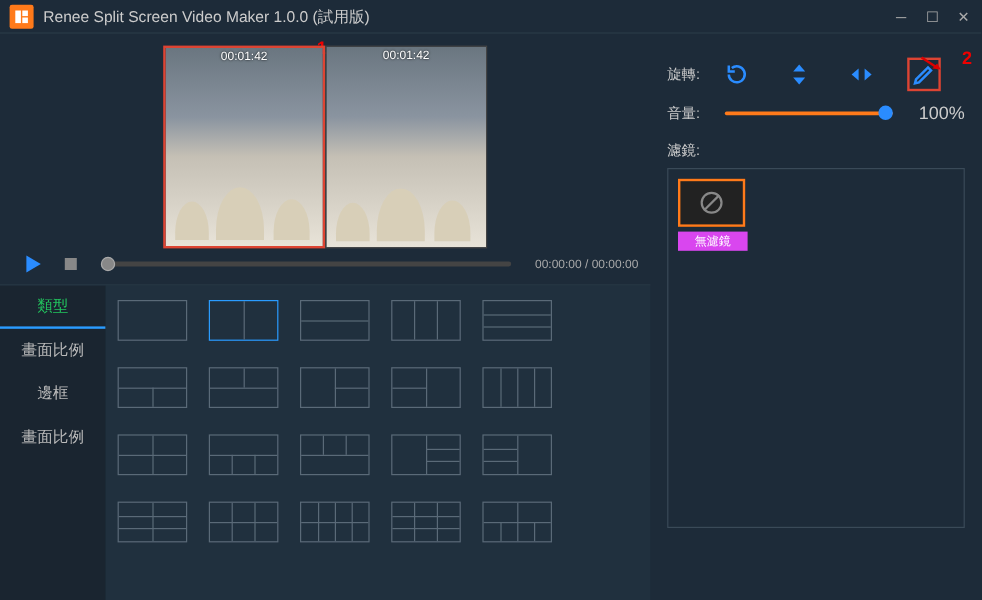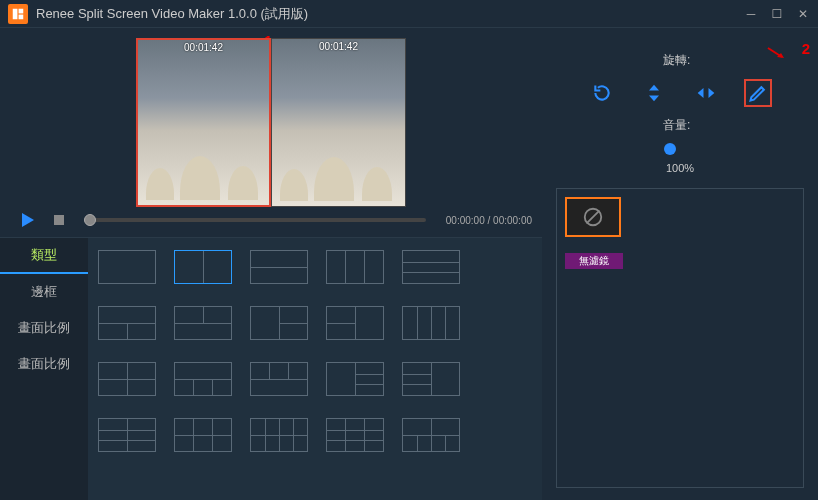--- a/index.html
+++ b/index.html
@@ -32,53 +32,53 @@
 .play-btn { width:0; height:0; border-left:12px solid #2a8cff; border-top:7px solid transparent; border-bottom:7px solid transparent; cursor:pointer; }
 .stop-btn { width:10px; height:10px; background:#888; cursor:pointer; }
 .seek { flex:1; height:4px; background:#444; border-radius:2px; position:relative; }
 .seek .thumb { position:absolute; left:0; top:-4px; width:12px; height:12px; border-radius:50%; background:#888; border:1px solid #aaa; }
 .time { font-size:10px; color:#aaa; }
 
 
 .bottom { flex:1; display:flex; border-top:1px solid #2a3a48; margin-top:4px;}
 .sidebar { width:88px; background:#1a2530; }
 .sidebar .tab { height:36px; display:flex; align-items:center; justify-content:center; font-size:13px; color:#bbb; cursor:pointer; border-bottom:1px solid transparent;}
-.sidebar .tab.active { color:#bef264; border-bottom:2px solid #2a9cff; }
+.sidebar .tab.active { color:#22c55e; border-bottom:2px solid #2a9cff; }
 .layouts { flex:1; background:#20303e; padding:12px 10px; overflow-y:scroll; position:relative;}
 .layout-grid { display:grid; grid-template-columns:repeat(5,58px); gap:22px 18px; }
 .layout-cell { width:58px; height:34px; border:1px solid #5a6a78; cursor:pointer; position:relative; background:transparent; }
 .layout-cell.selected { border:1px solid #2a9cff; }
 .layout-cell .v50 { position:absolute; top:0; bottom:0; left:50%; width:1px; background:#5a6a78; }
 .layout-cell .h50 { position:absolute; left:0; right:0; top:50%; height:1px; background:#5a6a78; }
 .layout-cell .v33 { position:absolute; top:0; bottom:0; left:33%; width:1px; background:#5a6a78; }
 .layout-cell .v66 { position:absolute; top:0; bottom:0; left:66%; width:1px; background:#5a6a78; }
 .layout-cell .h33 { position:absolute; left:0; right:0; top:33%; height:1px; background:#5a6a78; }
 .layout-cell .h66 { position:absolute; left:0; right:0; top:66%; height:1px; background:#5a6a78; }
 .layout-cell .v25 { position:absolute; top:0; bottom:0; left:25%; width:1px; background:#5a6a78; }
 .layout-cell .v75 { position:absolute; top:0; bottom:0; left:75%; width:1px; background:#5a6a78; }
 
 
 .layouts::-webkit-scrollbar { width:14px; }
 .layouts::-webkit-scrollbar-track { background:#1a2530; }
 .layouts::-webkit-scrollbar-thumb { background:#3a4a58; }
 
 
-.prop-row { display:flex; align-items:center; margin:14px 0; gap:14px;flex-direction:column; }
+.prop-row { display:flex; align-items:center; margin:14px 0; gap:14px; }
 .prop-label { width:34px; color:#ccc; font-size:12px; }
 .transform-icons { display:flex; gap:32px; align-items:center; }
 .t-icon { width:20px; height:20px; color:#2a8cff; cursor:pointer; display:flex; align-items:center; justify-content:center; position:relative;}
 .t-icon.selected { outline:2px solid #d43; outline-offset:2px;}
 .vol-slider { flex:1; height:3px; background:#ff7a1a; border-radius:2px; position:relative; margin-right:8px;}
 .vol-slider .thumb { position:absolute; right:0; top:-5px; width:12px; height:12px; border-radius:50%; background:#2a8cff; }
-.vol-val { font-size:11px; color:#ccc; }
+.vol-val { font-size:15px; color:#ccc; }
 .filter-box { border:1px solid #3a4a58; height:300px; padding:8px; }
 .filter-item { width:58px; text-align:center; }
 .filter-thumb { width:56px; height:40px; background:#222; border:2px solid #ff7a1a; display:flex; align-items:center; justify-content:center; cursor:pointer;}
 .filter-thumb svg { width:22px; height:22px; stroke:#888;}
-.filter-name { font-size:10px; background:#701a75; color:#fff; padding:1px 0; margin-top:16px;}
+.filter-name { font-size:10px; background:#d946ef; color:#fff; padding:1px 0; margin-top:4px;}
 </style>
 </head>
 <body>
 
 <div class="titlebar">
   <div class="app-icon">
     <svg viewBox="0 0 24 24" fill="#fff">
         <rect x="3" y="3" width="8" height="18"></rect>
         <rect x="13" y="3" width="8" height="8"></rect>
         <rect x="13" y="13" width="8" height="8"></rect>
@@ -120,22 +120,22 @@
       <div class="stop-btn"></div>
       <div class="seek">
           <div class="thumb"></div>
         </div>
       <div class="time">00:00:00 / 00:00:00</div>
     </div>
 
     <div class="bottom">
       <div class="sidebar">
         <div class="tab active">類型</div>
+        <div class="tab">畫面比例</div>
         <div class="tab">邊框</div>
-        <div class="tab">畫面比例</div>
         <div class="tab">畫面比例</div>
       </div>
       <div class="layouts">
         <div class="layout-grid">
 
           <div class="layout-cell"></div>
           <div class="layout-cell selected">
               <div class="v50"></div>
             </div>
           <div class="layout-cell">
@@ -266,20 +266,23 @@
     </div>
 
     <div class="prop-row">
       <div class="prop-label">音量:</div>
       <div class="vol-slider">
           <div class="thumb"></div>
         </div>
       <div class="vol-val">100%</div>
     </div>
 
+    <div class="prop-row" style="margin-bottom:6px;">
+      <div class="prop-label">濾鏡:</div>
+    </div>
     <div class="filter-box">
       <div class="filter-item">
         <div class="filter-thumb">
           <svg viewBox="0 0 24 24" fill="none" stroke="#777" stroke-width="2">
               <circle cx="12" cy="12" r="9"></circle>
               <line x1="5" y1="19" x2="19" y2="5"></line>
             </svg>
         </div>
         <div class="filter-name">無濾鏡</div>
       </div>

